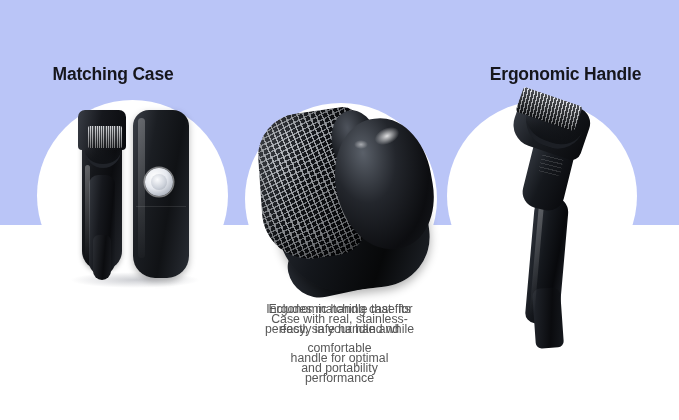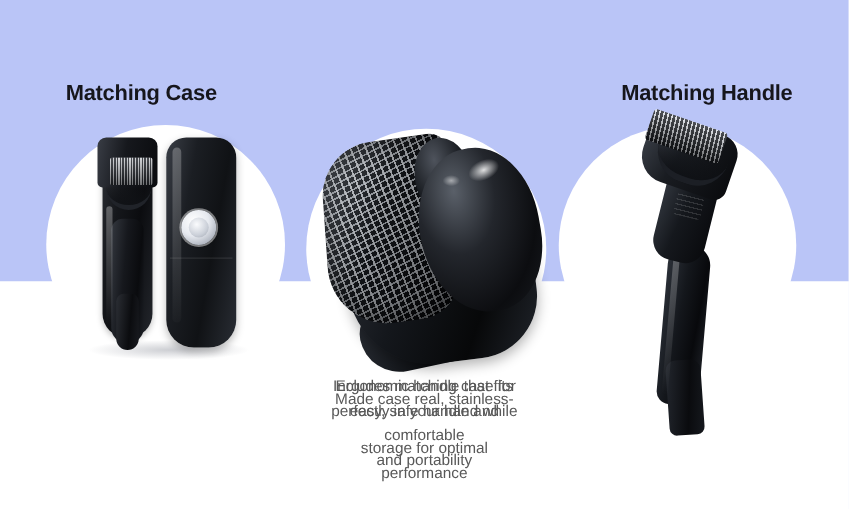--- a/index.html
+++ b/index.html
@@ -299,28 +299,28 @@
     <div class="c2-handle"></div>
     <div class="c2-drum"></div>
     <div class="c2-drum-shade"></div>
     <div class="c2-cap"></div>
     <div class="c2-bulb"></div>
     <div class="c2-bulb-hl"></div>
     <div class="c2-bulb-hl2"></div>
   </div>
 
   <div class="body-text bt-2">
-    <span>Made case real, stainless-</span><br>
+    <span>Case with real, stainless-</span><br>
     <br>
-    <span>storage for optimal</span><br>
+    <span>handle for optimal</span><br>
     <span>performance</span>
   </div>
 
   <div class="col col-3">
-    <div class="heading">Matching Handle</div>
+    <div class="heading">Ergonomic Handle</div>
   </div>
   <div class="circle circle-3"></div>
 
   <div class="art" id="art3">
     <div class="c3-handle"></div>
     <div class="c3-handle-low"></div>
     <div class="c3-hl"></div>
     <div class="c3-neck"></div>
     <div class="c3-grip"></div>
     <div class="c3-head"></div>

